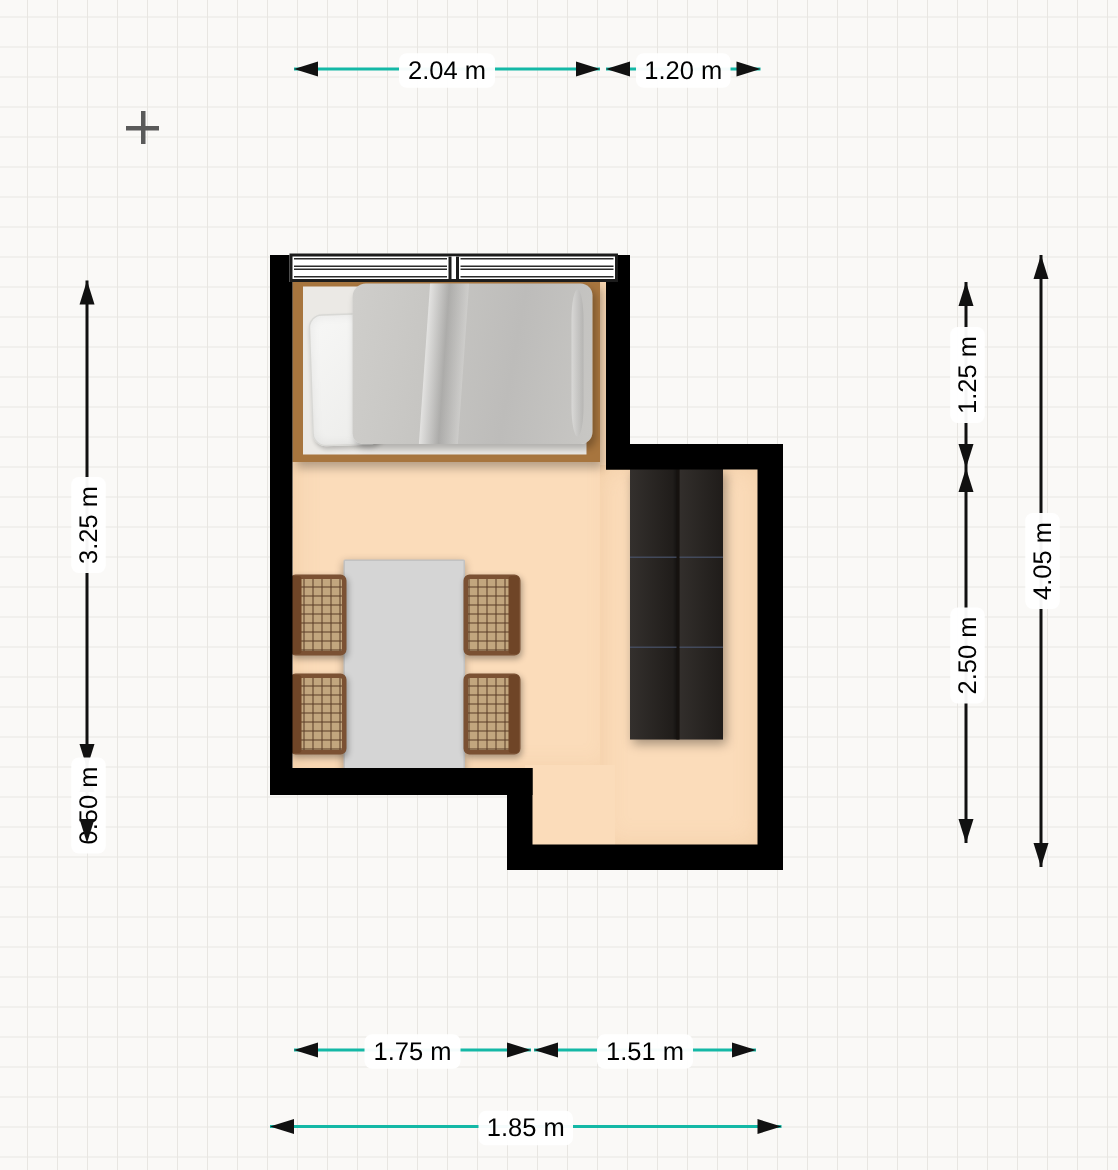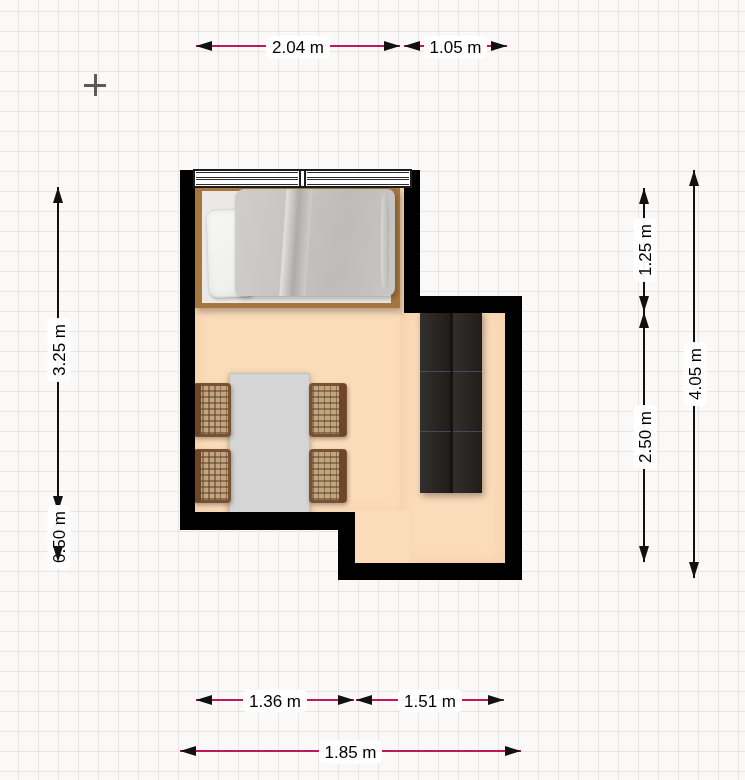--- a/index.html
+++ b/index.html
@@ -96,21 +96,21 @@
     position:absolute;left:420px;top:312px;width:62px;height:181px;
     background-color:#272320;
     background-image:linear-gradient(90deg, rgba(255,255,255,.06), rgba(0,0,0,.18) 46%, rgba(0,0,0,.45) 50%, rgba(255,255,255,.05) 54%, rgba(0,0,0,.2) 100%);
     box-shadow:2px 3px 7px rgba(0,0,0,.35);
   }
   .wardrobe .seam-h{position:absolute;left:0;right:0;height:1px;background:#49536a;opacity:.8;}
   .wardrobe .seam-v{position:absolute;top:0;bottom:0;left:50%;width:2px;background:#16120f;}
 
   
   .dim{position:absolute;}
-  .dim-h{height:0;border-top:2px solid #be185d;}
+  .dim-h{height:0;border-top:2px solid #14b8a6;}
   .dim-h::before{content:'';position:absolute;left:0;top:-6px;width:0;height:0;
     border-right:16px solid #111;border-top:5px solid transparent;border-bottom:5px solid transparent;}
   .dim-h::after{content:'';position:absolute;right:0;top:-6px;width:0;height:0;
     border-left:16px solid #111;border-top:5px solid transparent;border-bottom:5px solid transparent;}
   .dim-v{width:0;border-left:2px solid #111;}
   .dim-v::before{content:'';position:absolute;top:0;left:-6px;width:0;height:0;
     border-bottom:16px solid #111;border-left:5px solid transparent;border-right:5px solid transparent;}
   .dim-v::after{content:'';position:absolute;bottom:0;left:-6px;width:0;height:0;
     border-top:16px solid #111;border-left:5px solid transparent;border-right:5px solid transparent;}
   .dim-label{
@@ -177,21 +177,21 @@
   <div class="window">
     <div class="pane"></div>
     <div class="mullion"></div>
     <div class="pane"></div>
   </div>
 
   <div class="dim dim-h" style="left:196px;top:45px;width:204px;">
     <span class="dim-label">2.04 m</span>
   </div>
   <div class="dim dim-h" style="left:404px;top:45px;width:103px;">
-    <span class="dim-label">1.05 m</span>
+    <span class="dim-label">1.20 m</span>
   </div>
 
   <div class="dim dim-v" style="left:57px;top:187px;height:325px;">
     <span class="dim-label">3.25 m</span>
   </div>
   <div class="dim dim-v" style="left:57px;top:512px;height:50px;">
     <span class="dim-label">0.50 m</span>
   </div>
 
   <div class="dim dim-v" style="left:643px;top:188px;height:124px;">
@@ -199,21 +199,21 @@
   </div>
   <div class="dim dim-v" style="left:643px;top:312px;height:250px;">
     <span class="dim-label">2.50 m</span>
   </div>
 
   <div class="dim dim-v" style="left:693px;top:170px;height:408px;">
     <span class="dim-label">4.05 m</span>
   </div>
 
   <div class="dim dim-h" style="left:196px;top:699px;width:158px;">
-    <span class="dim-label">1.36 m</span>
+    <span class="dim-label">1.75 m</span>
   </div>
   <div class="dim dim-h" style="left:356px;top:699px;width:148px;">
     <span class="dim-label">1.51 m</span>
   </div>
 
   <div class="dim dim-h" style="left:180px;top:750px;width:341px;">
     <span class="dim-label">1.85 m</span>
   </div>
 
 </div>

